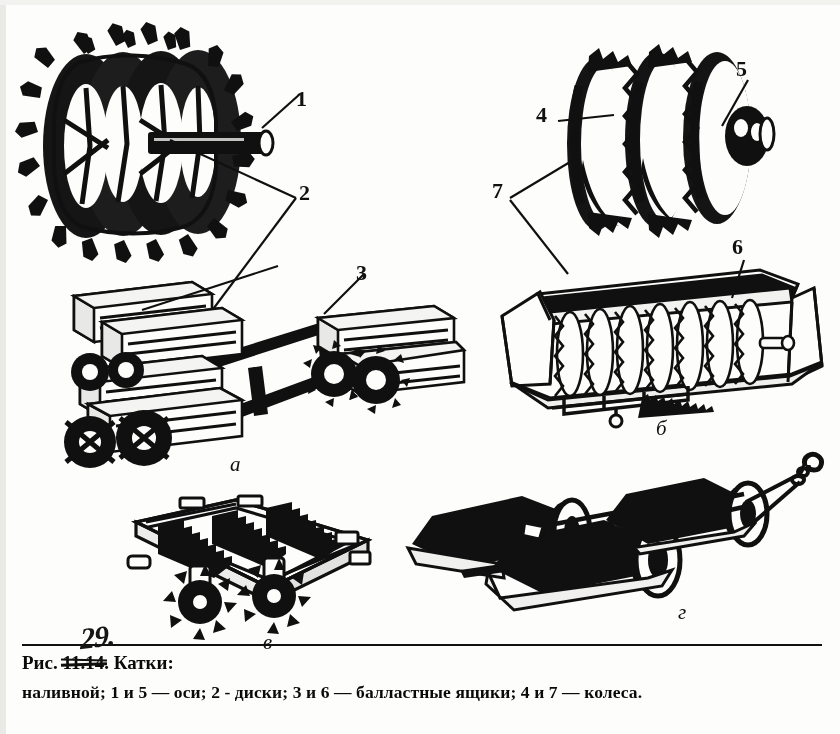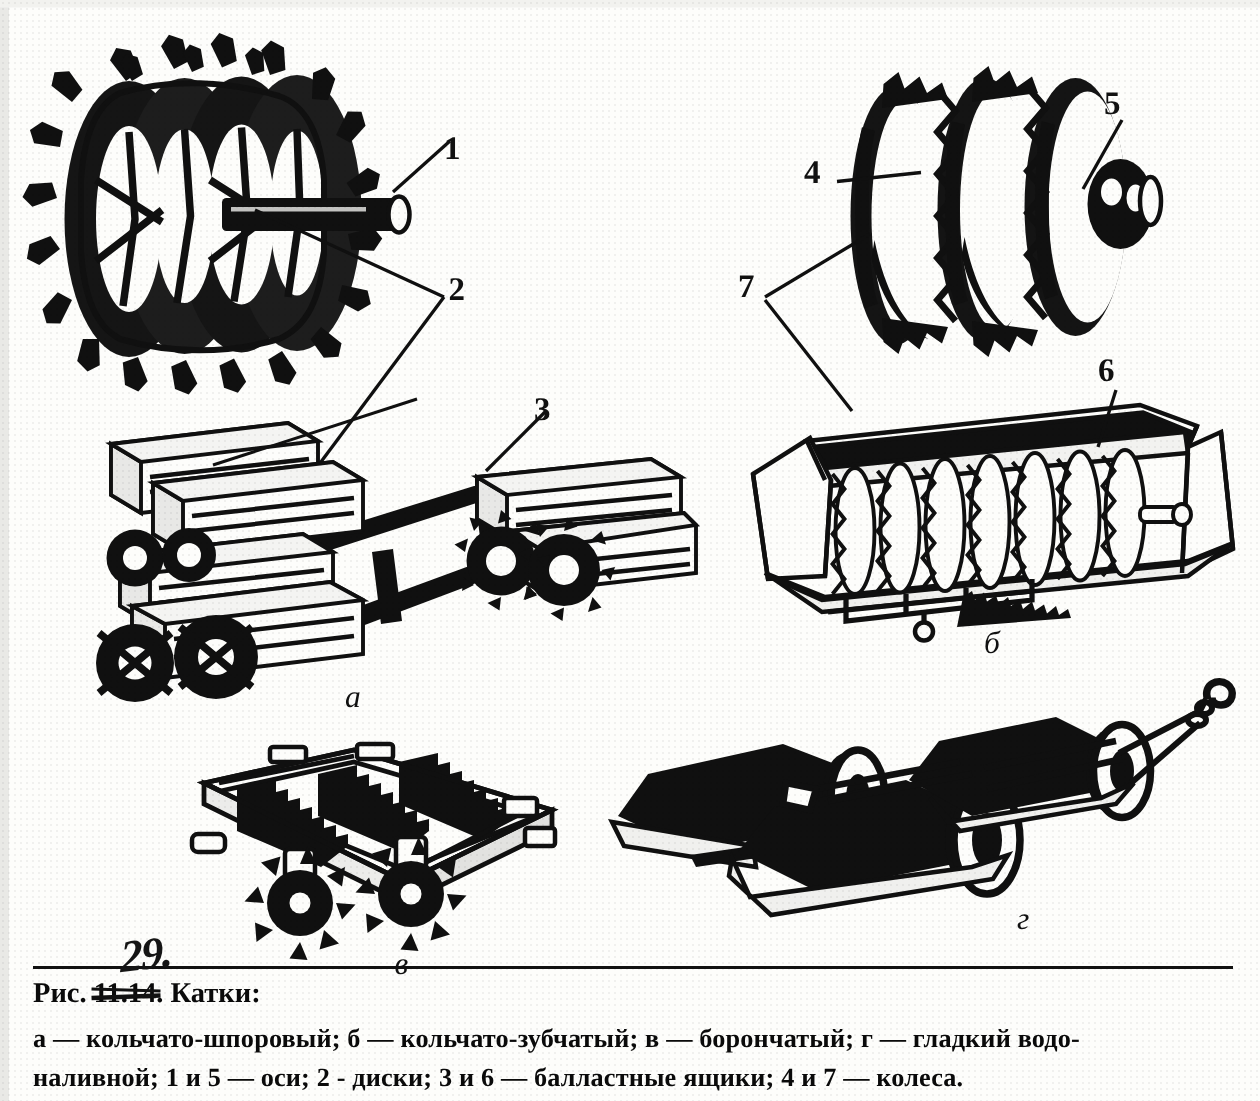--- a/index.html
+++ b/index.html
@@ -546,19 +546,18 @@
       <span class="fig-num">
         <span>11.14</span>
         <span class="strike"></span>
         <span class="strike2"></span>
       </span><span>.</span>
       <span>Катки:</span>
       <span class="handwritten">29.</span>
     </div>
 
     <div class="cap-body">
-      <div class="cap-line">а — кольчато-шпоровый;  б — кольчато-зубчатый;  в — борончатый;  г — гладкий водо-</div>
       <div class="cap-line">наливной; 1 и 5 — оси; 2 -  диски; 3 и 6 — балластные ящики; 4 и 7 — колеса.</div>
     </div>
   </div>
 
   <div class="scan-noise"></div>
 </div>
 
 </body></html>

